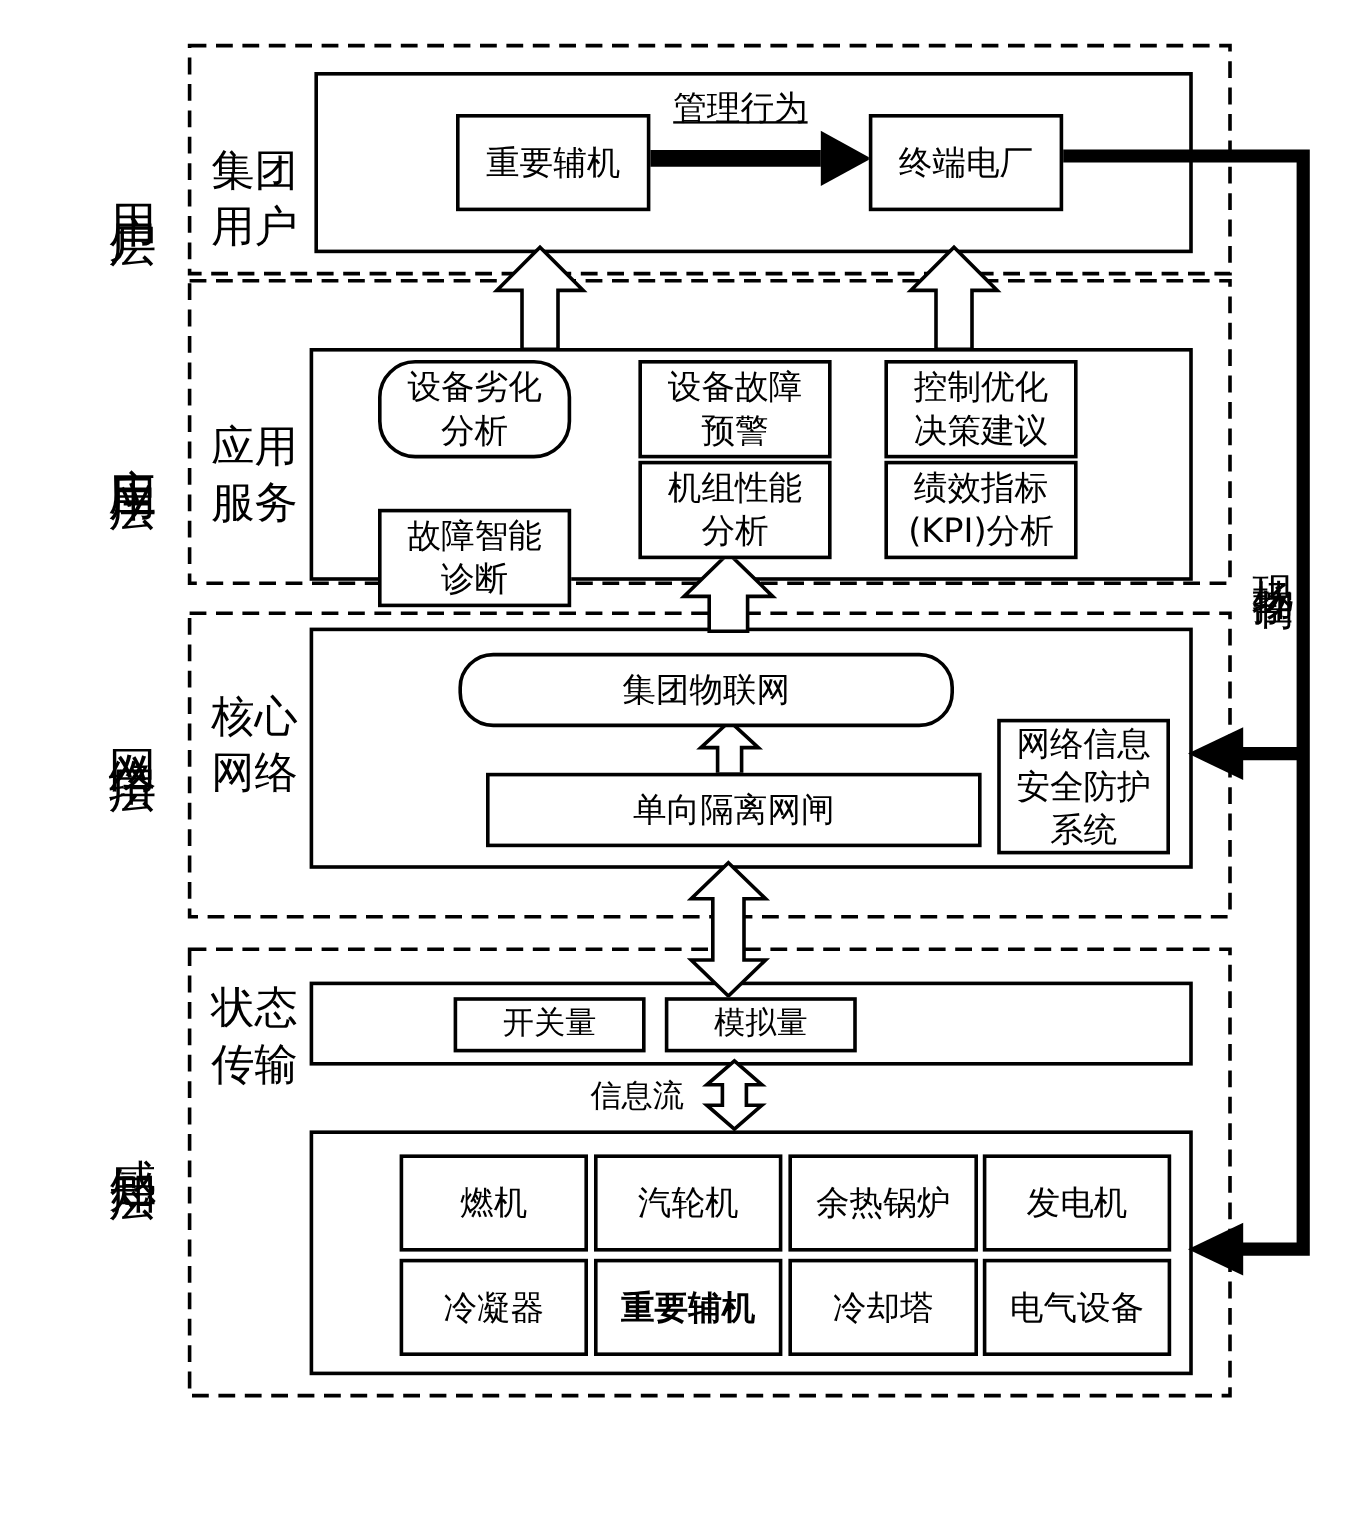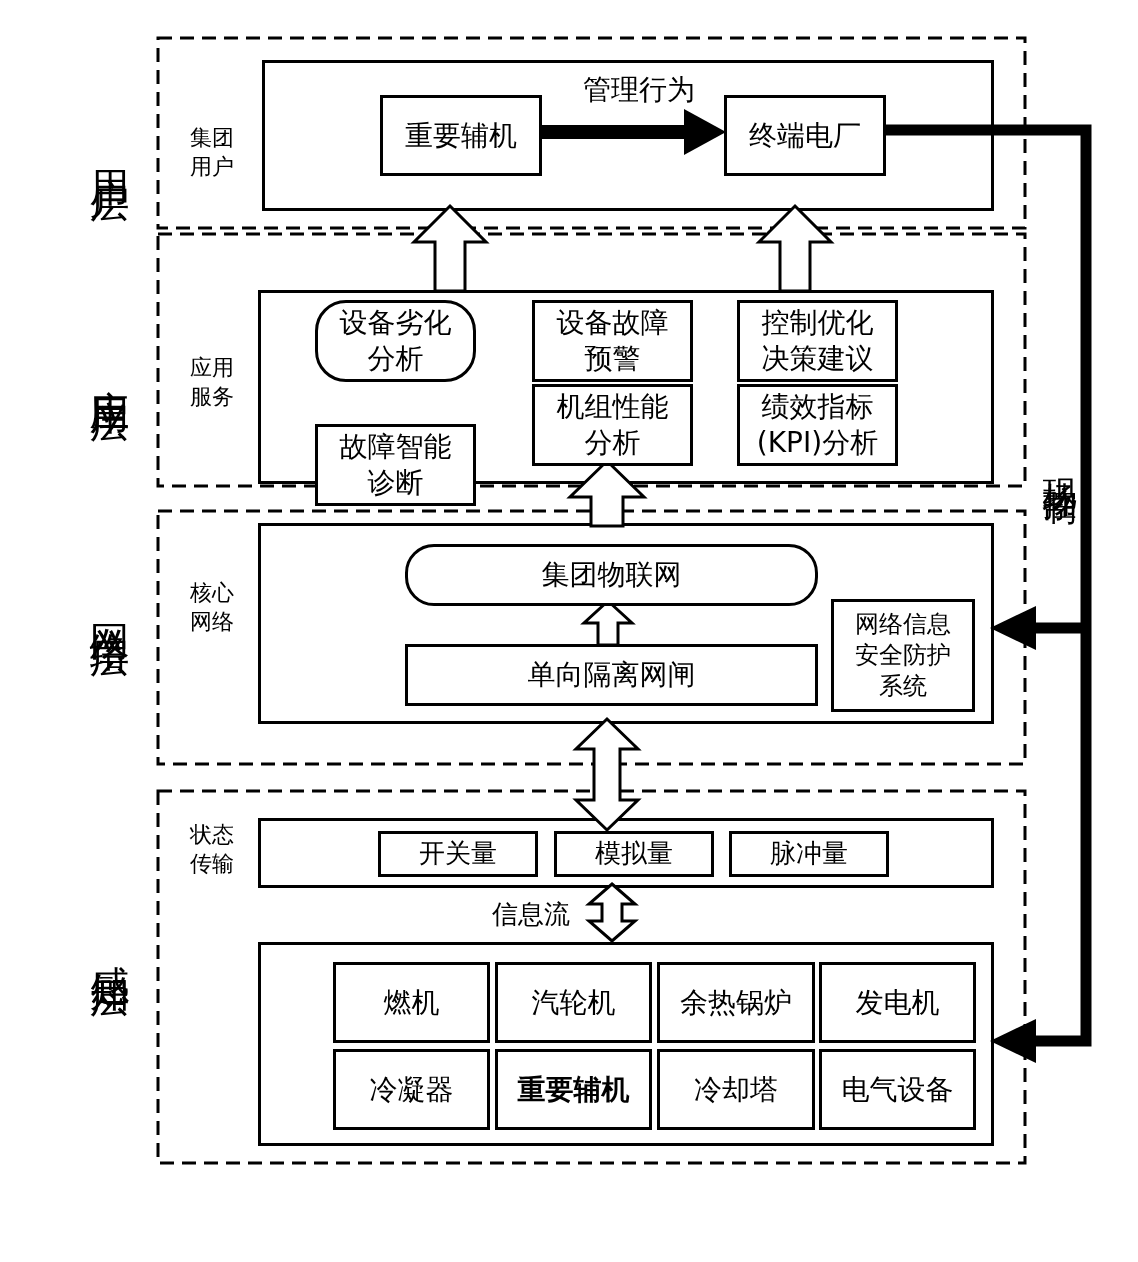--- a/index.html
+++ b/index.html
@@ -4,22 +4,22 @@
 <style>
   html,body{margin:0;padding:0;background:#fff;}
   .canvas{position:relative;width:1138px;height:1262px;background:#fff;color:#000;
           font-family:"DejaVu Sans","Liberation Sans",sans-serif;overflow:hidden;}
   .panel{position:absolute;border:3px solid #000;background:#fff;}
   .box{position:absolute;border:3px solid #000;background:#fff;display:grid;place-items:center;
        text-align:center;white-space:pre-line;line-height:1.28;}
   .lbl{position:absolute;display:grid;place-items:center;text-align:center;
        white-space:pre-line;line-height:1.3;}
   .vert{writing-mode:vertical-lr;text-orientation:upright;letter-spacing:8px;}
-  .f40{font-size:40px;} .f34{font-size:34px;} .f30{font-size:22px;}
-  .f28{font-size:28px;} .f26{font-size:26px;} .f24{font-size:24px;}
+  .f40{font-size:40px;} .f34{font-size:34px;} .f30{font-size:36px;}
+  .f28{font-size:28px;} .f26{font-size:26px;} .f24{font-size:28px;}
   svg.overlay{position:absolute;left:0;top:0;}
 </style>
 </head>
 <body>
 
 <div class="canvas">
 
   <div class="panel" style="left:262px;top:60px;width:726px;height:145px;"></div>
   <div class="panel" style="left:258px;top:290px;width:730px;height:188px;"></div>
   <div class="panel" style="left:258px;top:523px;width:730px;height:195px;"></div>
@@ -56,51 +56,50 @@
   <div class="lbl vert f40" style="left:84px;top:70px;width:48px;height:160px;">用户层</div>
   <div class="lbl vert f40" style="left:84px;top:290px;width:48px;height:160px;">应用层</div>
   <div class="lbl vert f40" style="left:84px;top:525px;width:48px;height:160px;">网络层</div>
   <div class="lbl vert f40" style="left:84px;top:865px;width:48px;height:160px;">感知层</div>
 
   <div class="lbl vert f34" style="left:1038px;top:385px;width:42px;height:150px;letter-spacing:4px;">现场控制</div>
 
   <div class="lbl f30" style="left:168px;top:120px;width:88px;height:66px;">集团
 用户</div>
   <div class="box f28" style="left:380px;top:95px;width:156px;height:75px;">重要辅机</div>
-  <div class="lbl f28" style="left:568px;top:72px;width:142px;height:32px;">管理行为</div>
+  <div class="lbl f28" style="left:546px;top:72px;width:142px;height:32px;text-decoration:underline;">管理行为</div>
   <div class="box f28" style="left:724px;top:95px;width:156px;height:75px;">终端电厂</div>
 
   <div class="lbl f30" style="left:168px;top:350px;width:88px;height:66px;">应用
 服务</div>
   <div class="box f28" style="left:315px;top:300px;width:155px;height:76px;border-radius:31px;">设备劣化
 分析</div>
   <div class="box f28" style="left:532px;top:300px;width:155px;height:76px;">设备故障
 预警</div>
   <div class="box f28" style="left:737px;top:300px;width:155px;height:76px;">控制优化
 决策建议</div>
   <div class="box f28" style="left:315px;top:384px;width:155px;height:76px;margin-top:40px;">故障智能
 诊断</div>
   <div class="box f28" style="left:532px;top:384px;width:155px;height:76px;">机组性能
 分析</div>
   <div class="box f28" style="left:737px;top:384px;width:155px;height:76px;">绩效指标
 (KPI)分析</div>
 
   <div class="lbl f30" style="left:168px;top:575px;width:88px;height:66px;">核心
 网络</div>
-  <div class="box f28" style="left:405px;top:544px;width:407px;height:56px;border-radius:29px;">集团物联网</div>
+  <div class="box f28" style="left:382px;top:544px;width:407px;height:56px;border-radius:29px;">集团物联网</div>
   <div class="box f28" style="left:405px;top:644px;width:407px;height:56px;">单向隔离网闸</div>
   <div class="box f24" style="left:831px;top:599px;width:138px;height:107px;">网络信息
 安全防护
 系统</div>
 
   <div class="lbl f30" style="left:168px;top:818px;width:88px;height:64px;">状态
 传输</div>
   <div class="box f26" style="left:378px;top:831px;width:154px;height:40px;">开关量</div>
   <div class="box f26" style="left:554px;top:831px;width:154px;height:40px;">模拟量</div>
-  <div class="box f26" style="left:729px;top:831px;width:154px;height:40px;">脉冲量</div>
   <div class="lbl f26" style="left:487px;top:898px;width:88px;height:32px;">信息流</div>
 
   <div class="box f28" style="left:333px;top:962px;width:151px;height:75px;">燃机</div>
   <div class="box f28" style="left:495px;top:962px;width:151px;height:75px;">汽轮机</div>
   <div class="box f28" style="left:657px;top:962px;width:152px;height:75px;">余热锅炉</div>
   <div class="box f28" style="left:819px;top:962px;width:151px;height:75px;">发电机</div>
   <div class="box f28" style="left:333px;top:1049px;width:151px;height:75px;">冷凝器</div>
   <div class="box f28" style="left:495px;top:1049px;width:151px;height:75px;font-weight:bold;">重要辅机</div>
   <div class="box f28" style="left:657px;top:1049px;width:152px;height:75px;">冷却塔</div>
   <div class="box f28" style="left:819px;top:1049px;width:151px;height:75px;">电气设备</div>

